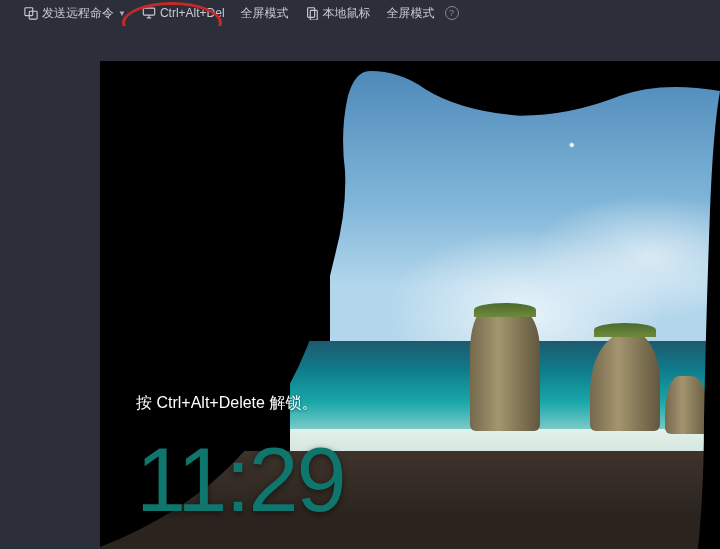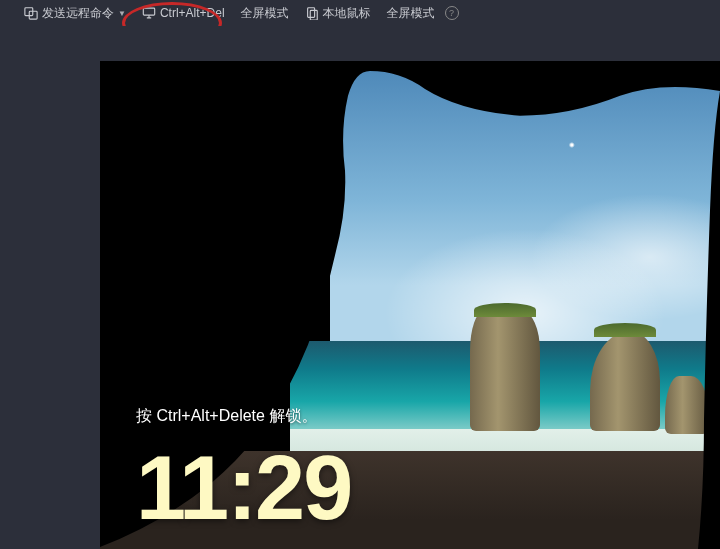--- a/index.html
+++ b/index.html
@@ -74,27 +74,27 @@
     .stack.c { left:565px; top:315px; width:44px; height:58px; }
     .grass { position:absolute; top:-8px; left:4px; right:4px; height:14px;
       background:linear-gradient(#4c6a2e,#6d8a3a); border-radius:50% 50% 0 0; }
     
     .cave {
       position:absolute; inset:0; pointer-events:none;
     }
     .cave svg { width:100%; height:100%; display:block; }
 
     .lock-text {
-      position:absolute; left:36px; top:345px;
+      position:absolute; left:36px; top:332px;
       color:#fff; font-size:16px; font-weight:400;
       text-shadow:0 1px 3px rgba(0,0,0,.6);
     }
     .lock-time {
-      position:absolute; left:36px; top:382px;
-      color:#fef9c3; font-weight:700;
+      position:absolute; left:36px; top:374px;
+      color:#0f766e; font-weight:400;
       font-size:90px; letter-spacing:-2px; line-height:1;
       font-family:"Segoe UI Light","Segoe UI",sans-serif;
       text-shadow:0 2px 6px rgba(0,0,0,.5);
     }
   </style>
 </head>
 <body>
 
 <div class="toolbar">
   <div class="tb-item">

